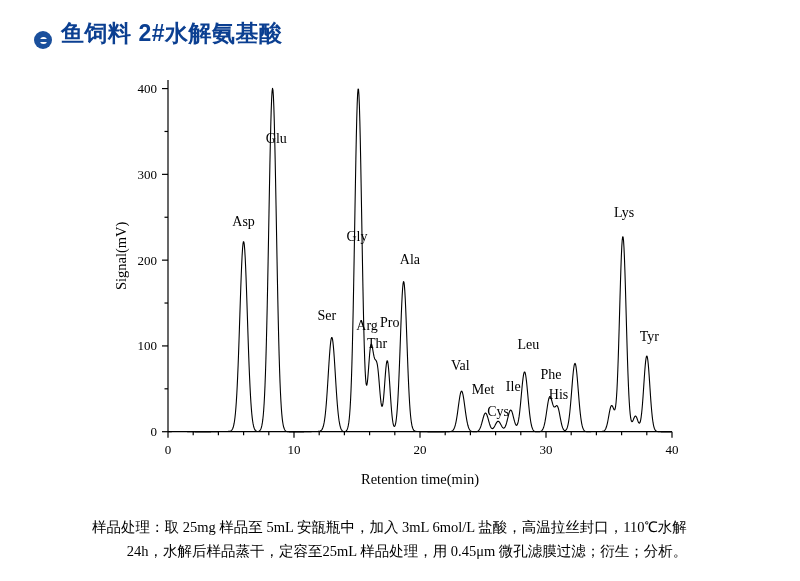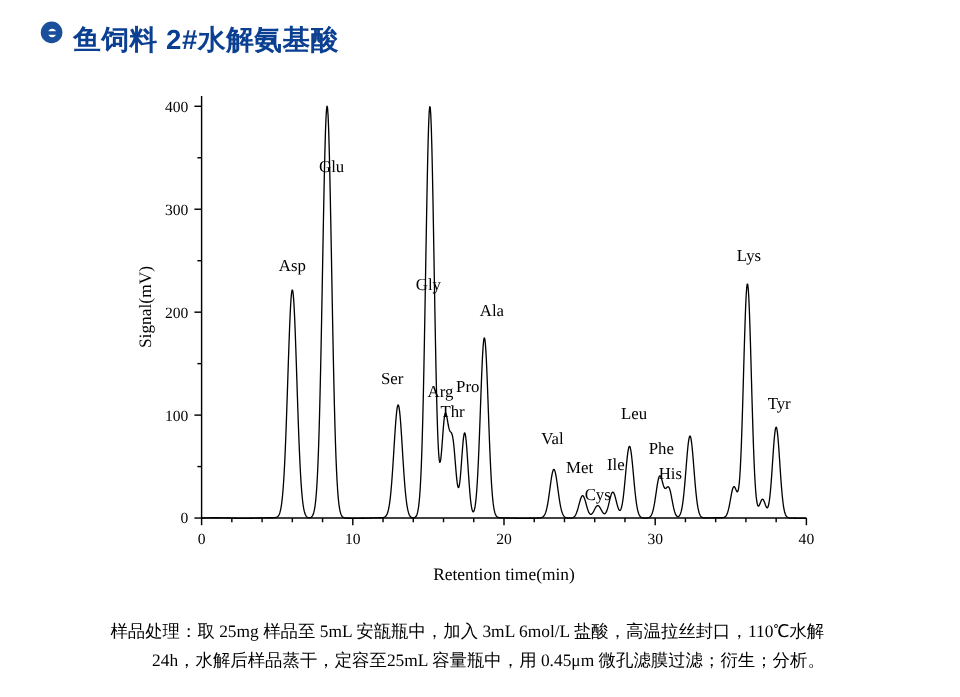--- a/index.html
+++ b/index.html
@@ -19,21 +19,21 @@
     width: 800px;
     height: 581px;
   }
 
   
   .title-row {
     position: absolute;
     left: 34px;
     top: 18px;
     display: flex;
-    align-items: flex-start;
+    align-items: flex-end;
     gap: 9px;
   }
   .title-icon {
     width: 18px;
     height: 18px;
     border-radius: 50%;
     background: #1a4f9c;
     position: relative;
     flex: none;
   }
@@ -177,16 +177,16 @@
         </g>
       <g id="axistitle-layer">
           <text x="420" y="423.70616113744074" text-anchor="middle" font-family="&quot;Liberation Serif&quot;, serif" font-size="14.5" fill="#000">Retention time(min)</text>
           <text x="0" y="0" text-anchor="middle" transform="translate(126,195.85308056872037) rotate(-90)" font-family="&quot;Liberation Serif&quot;, serif" font-size="14.5" fill="#000">Signal(mV)</text>
         </g>
     </svg>
   </div>
 
   <div class="caption">
     <span>样品处理：取 25mg 样品至 5mL 安瓿瓶中，加入 3mL 6mol/L 盐酸，高温拉丝封口，110℃水解</span>
-    <span class="line2">24h，水解后样品蒸干，定容至25mL 容量瓶中，用 0.45μm 微孔滤膜过滤；衍生；分析。</span>
+    <span class="line2">24h，水解后样品蒸干，定容至25mL 样品处理，用 0.45μm 微孔滤膜过滤；衍生；分析。</span>
   </div>
 
 </div>
 
 </body></html>

